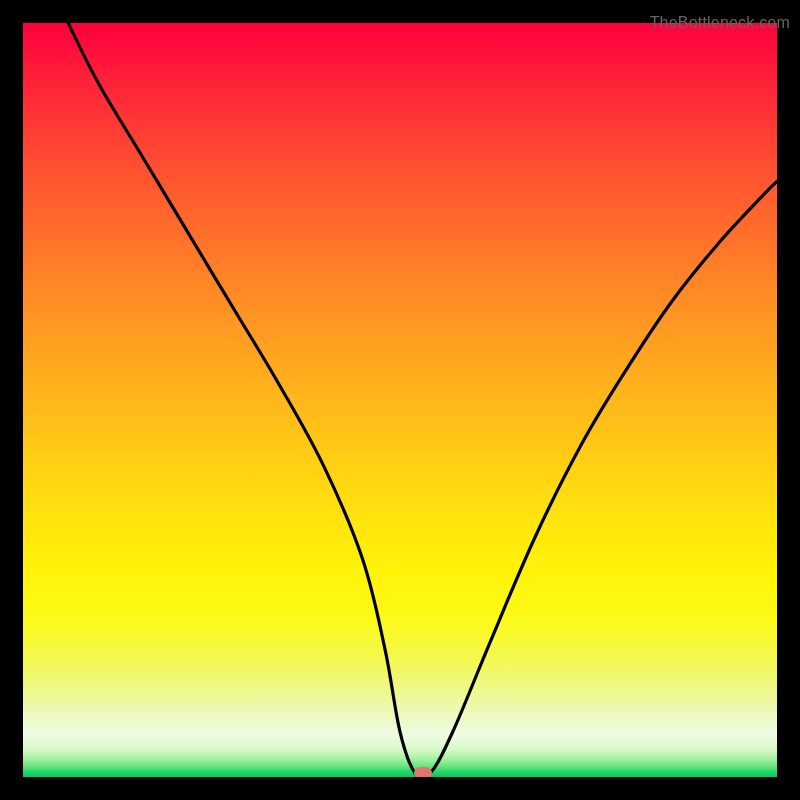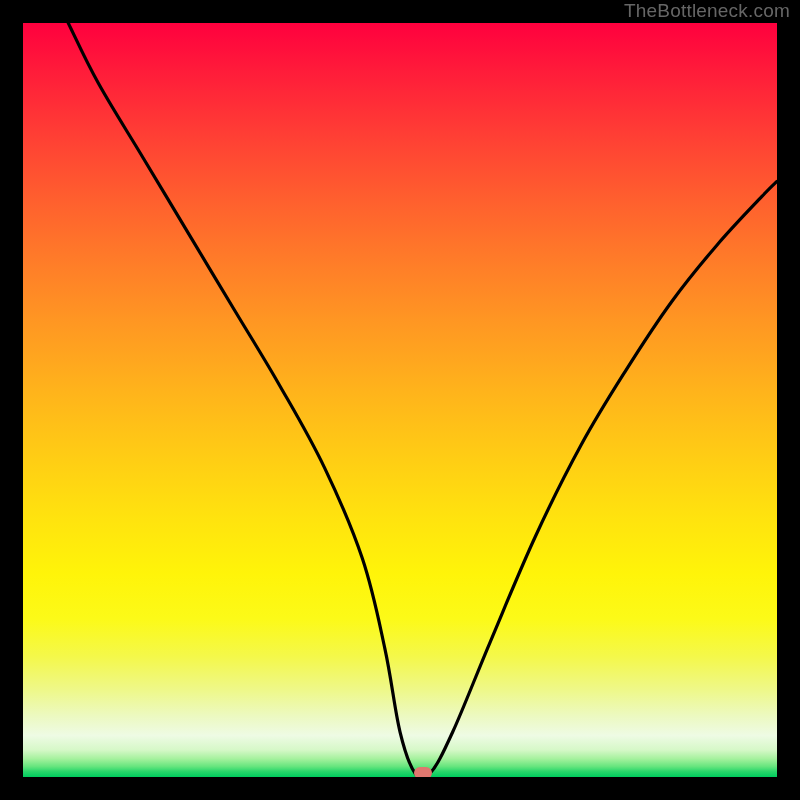--- a/index.html
+++ b/index.html
@@ -12,24 +12,24 @@
     overflow: hidden;
   }
   .frame {
     position: relative;
     width: 800px;
     height: 800px;
     background: #000;
   }
   .watermark {
     position: absolute;
-    top: 0;
+    top: 14px;
     right: 10px;
     color: #666666;
-    font-size: 19px;
+    font-size: 16px;
     font-weight: 500;
     letter-spacing: 0.2px;
     z-index: 50;
   }
   .plot-area {
     position: absolute;
     left: 23px;
     top: 23px;
     width: 754px;
     height: 754px;

